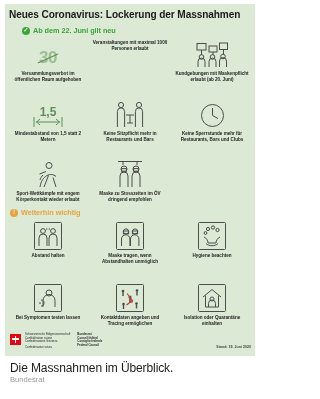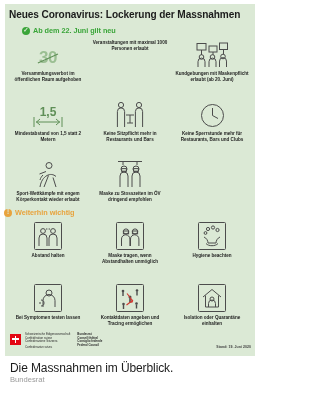--- a/index.html
+++ b/index.html
@@ -30,21 +30,21 @@
     display:flex;align-items:center;justify-content:center;
     font-size:6.5px;font-weight:bold;color:#dbe9d5;line-height:1;
   }
   .sec-head .badge.green{background:#3aa539;}
   .sec-head .badge.amber{background:#e8a33d;}
   .sec-head .lbl{font-size:7.3px;font-weight:bold;letter-spacing:-0.05px;}
   .sec-head.green .lbl{color:#3aa539;}
   .sec-head.amber .lbl{color:#e8a33d;}
 
   #sec-new-head{left:22px;top:26px;}
-  #sec-keep-head{left:4px;top:208px;}
+  #sec-keep-head{left:10px;top:208px;}
 
   .grid{position:absolute;display:flex;flex-wrap:wrap;}
   #grid-new{left:7px;top:40px;width:246px;}
   #grid-keep{left:7px;top:222px;width:246px;}
 
   .cell{
     width:82px;
     display:flex;flex-direction:column;align-items:center;
     margin-bottom:4px;
   }

